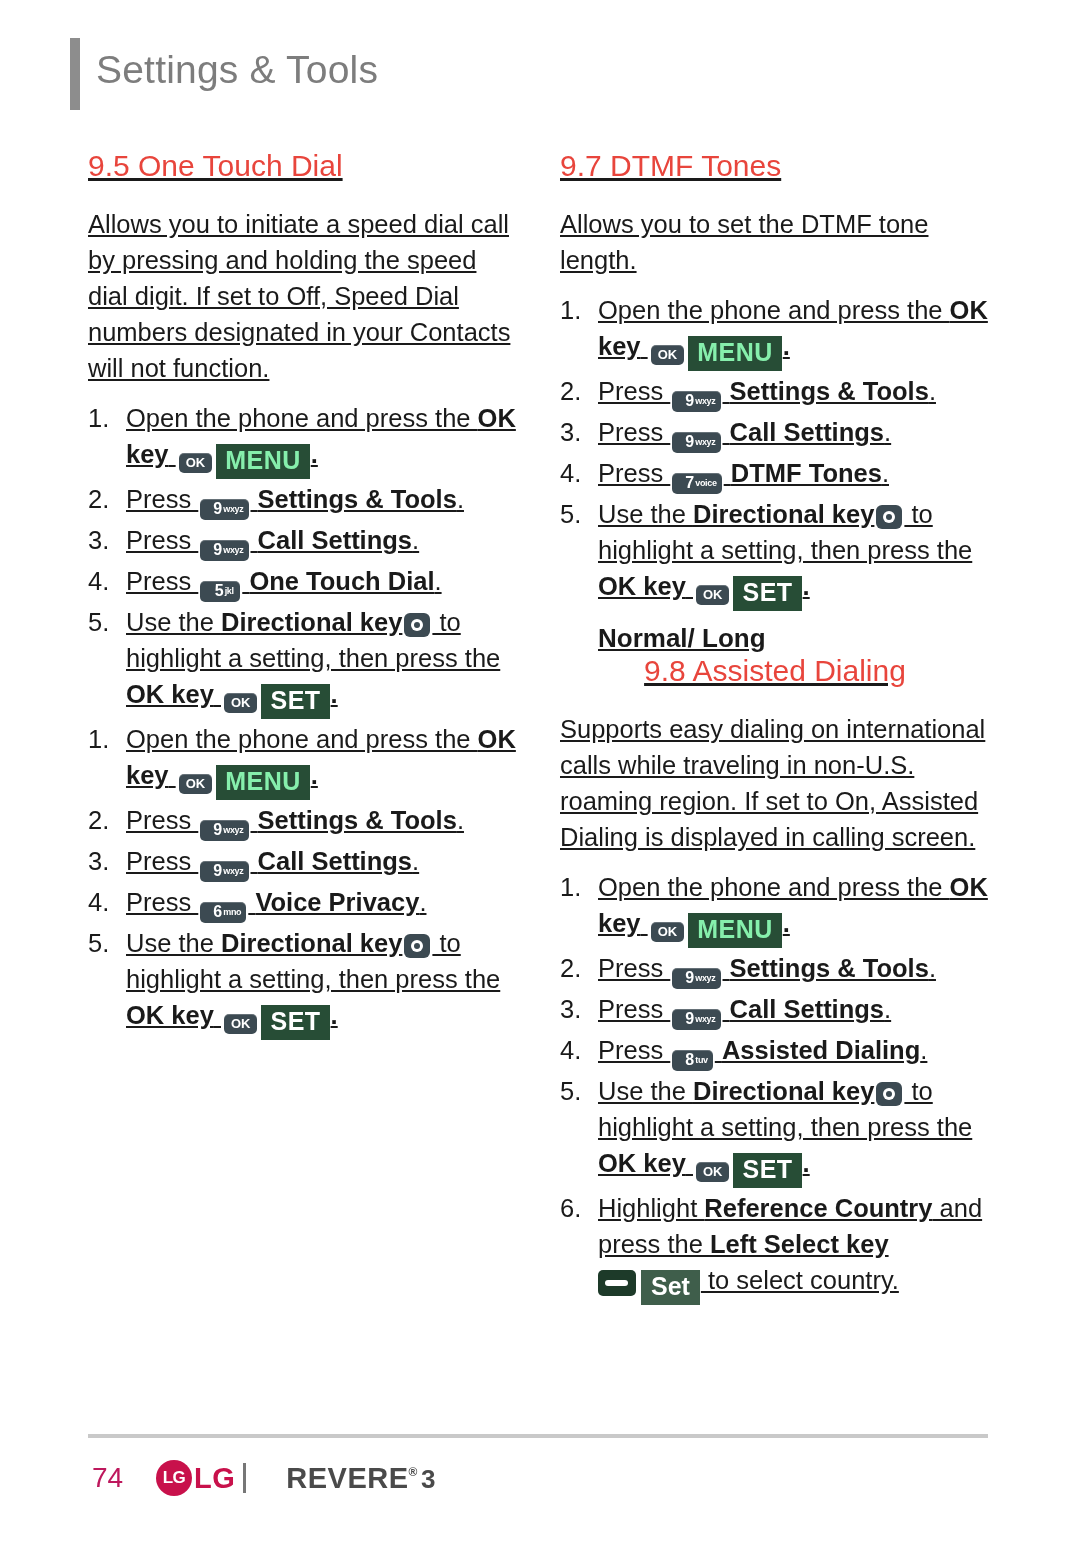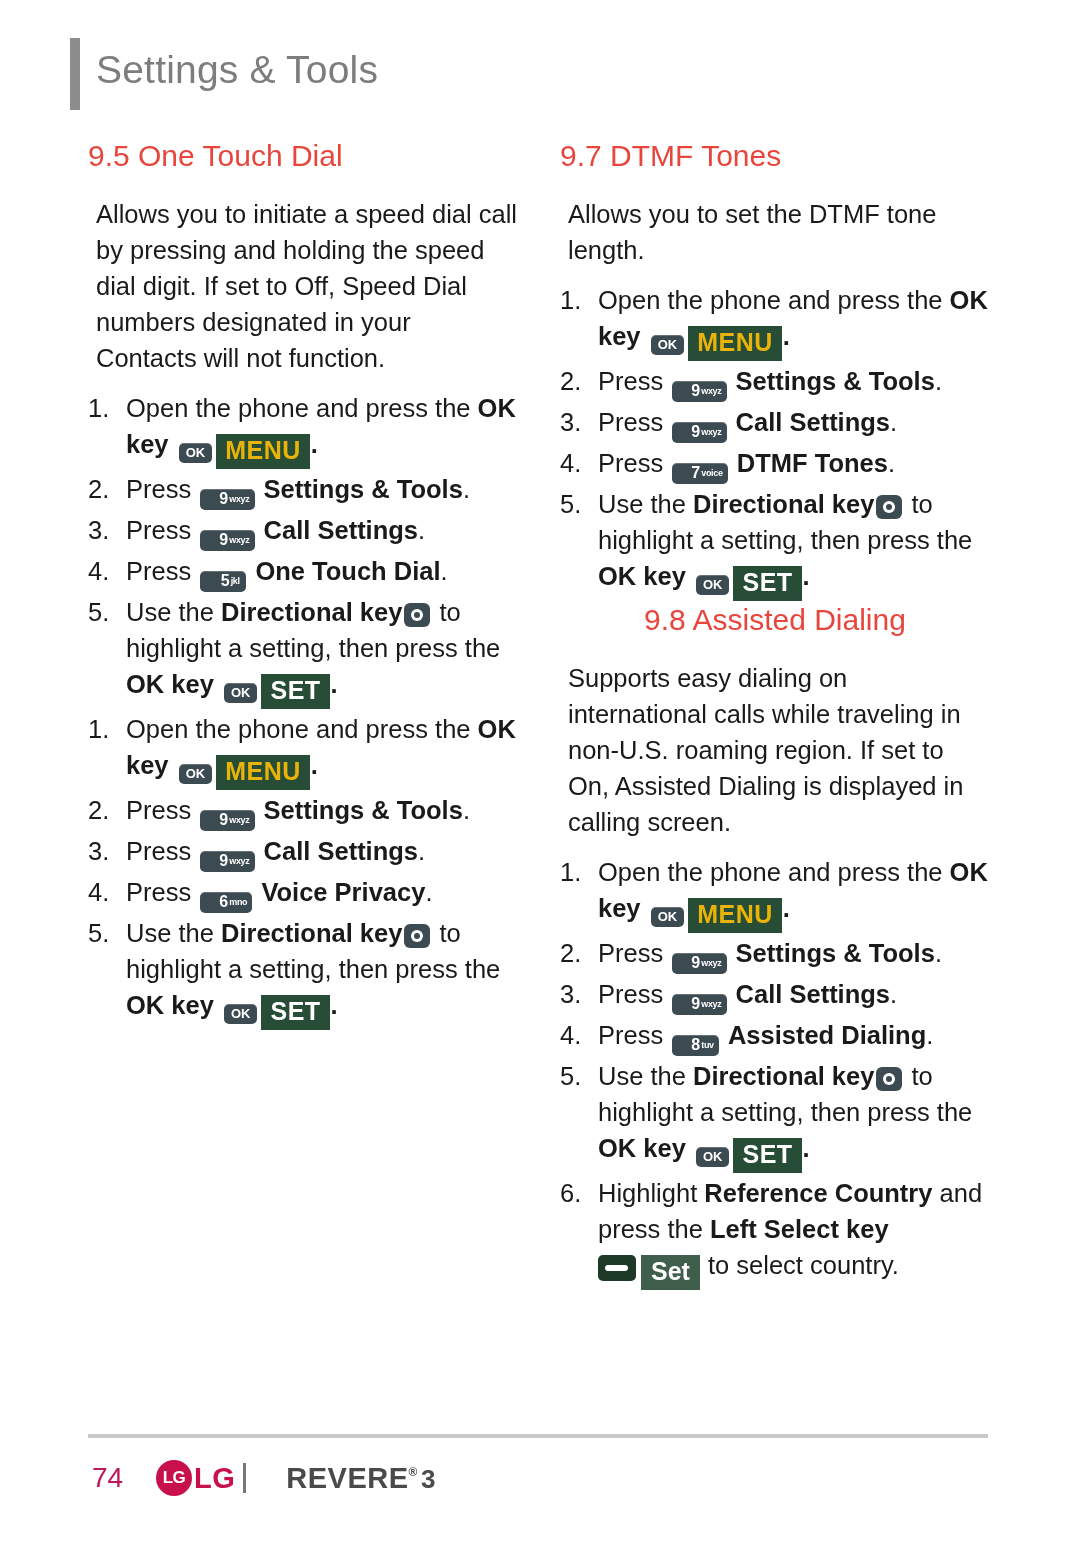--- a/index.html
+++ b/index.html
@@ -31,39 +31,40 @@
     top: 48px;
     font-size: 39px;
     color: #7d7d7d;
     letter-spacing: .2px;
     font-weight: 400;
   }
 
   
   .col {
     position: absolute;
-    top: 139px;
+    top: 149px;
     width: 430px;
+    text-decoration: underline;
   }
   .col-left  { left: 88px; }
   .col-right { left: 560px; }
 
   h2.section {
     color: #e8453c;
     font-size: 30px;
     font-weight: 400;
     margin: 0 0 24px 0;
     line-height: 1.1;
   }
   .sec-spacer-top { margin-top: 46px; text-align: center; }
 
   p.body {
     font-size: 25.5px;
     line-height: 36px;
-    margin: 0 0 14px 8px;
+    margin: 0 0 14px 0;
     color: #1a1a1a;
   }
 
   ol.steps {
     margin: 0;
     padding: 0;
     list-style: none;
   }
   ol.steps li {
     font-size: 25.5px;
@@ -82,21 +83,21 @@
   }
   .b { font-weight: bold; }
 
   
   .keycap {
     display: inline-block;
     vertical-align: -5px;
     background: #3c4a52;
     color: #ffffff;
     border-radius: 5px;
-    padding: 2px 5px 3px 19px;
+    padding: 2px 5px 3px 13px;
     font-size: 13px;
     line-height: 15px;
     font-weight: bold;
     min-width: 22px;
     text-align: center;
     margin: 0 2px;
     white-space: nowrap;
     box-shadow: inset 0 1px 0 rgba(255,255,255,.22);
   }
   .keycap .digit {
@@ -119,21 +120,21 @@
     font-size: 13px;
     line-height: 14px;
     font-weight: bold;
     margin: 4px 3px;
     box-shadow: inset 0 1px 0 rgba(255,255,255,.22);
   }
   .menubtn {
     display: inline-block;
     vertical-align: -6px;
     background: #274d36;
-    color: #eab308;
+    color: #86efac;
     padding: 3px 9px 5px 9px;
     font-size: 25px;
     line-height: 27px;
     font-weight: bold;
     letter-spacing: .5px;
     margin: 0 1px;
   }
   .setbtn {
     display: inline-block;
     vertical-align: -6px;
@@ -358,20 +359,21 @@
     <li>
       <span class="num">4.</span>
       <span>Press </span><span class="keycap"><span class="digit">7</span><span class="sub">voice</span></span> <span class="b">DTMF Tones</span><span>.</span>
     </li>
     <li>
       <span class="num">5.</span>
       <span>Use the </span><span class="b">Directional key</span><span class="dirkey"></span><span> to highlight a setting, then press the </span><span class="b">OK key</span>
       <span class="okcap">OK</span><span class="setbtn">SET</span><span class="b">.</span>
     </li>
   </ol>
+  <div class="subhead">Normal/ Long</div>
 
   <h2 class="section sec-spacer-top">9.8 Assisted Dialing</h2>
   <p class="body">Supports easy dialing on international calls while traveling in non-U.S. roaming region. If set to On, Assisted Dialing is displayed in calling screen.</p>
 
   <ol class="steps">
     <li>
       <span class="num">1.</span>
       <span>Open the phone and press the </span><span class="b">OK key</span>
       <span class="okcap">OK</span><span class="menubtn">MENU</span><span class="b">.</span>
     </li>

